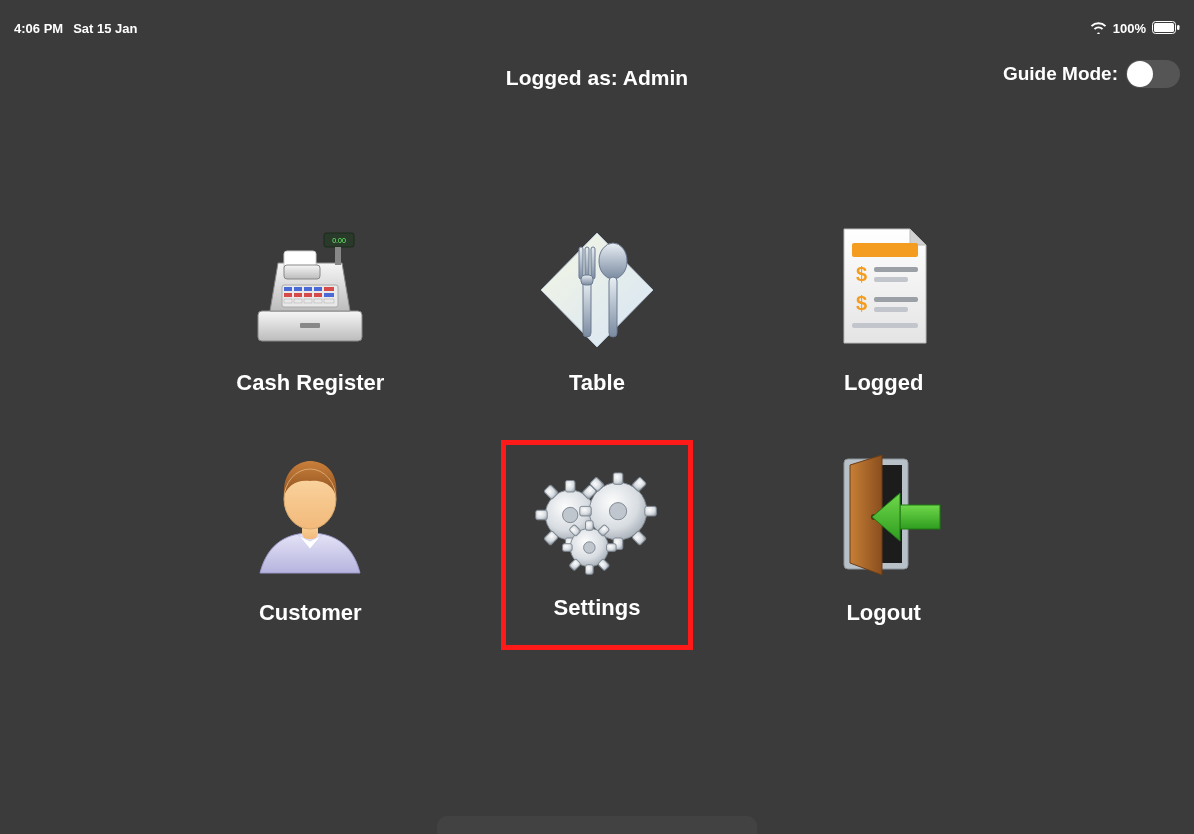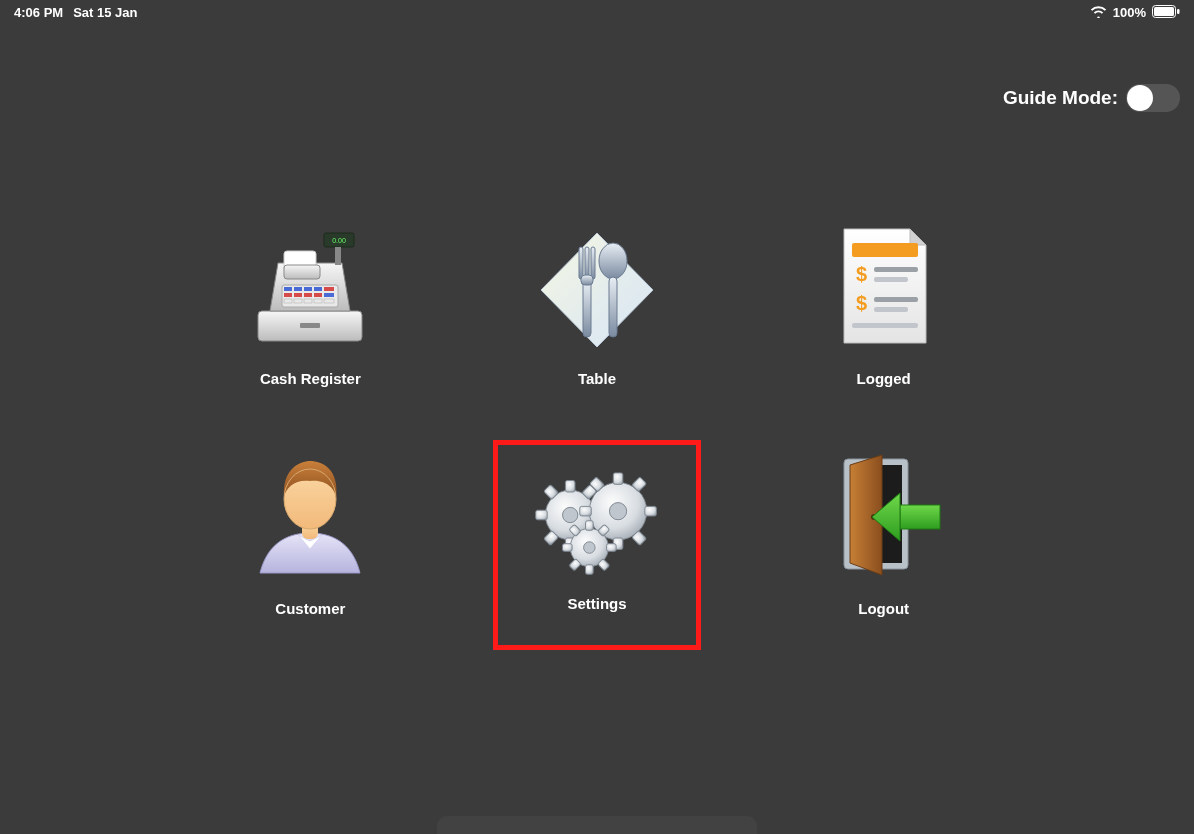--- a/index.html
+++ b/index.html
@@ -12,20 +12,21 @@
   }
   
   .status-bar {
     height: 24px;
     display: flex;
     align-items: center;
     justify-content: space-between;
     padding: 0 14px;
     font-size: 13px;
     font-weight: 600;
+    margin-top: 16px;
   }
   .status-left { display:flex; align-items:center; gap:10px; }
   .status-right { display:flex; gap:6px; }
   .wifi-icon, .battery-icon { display:inline-flex; }
   
   .top-area {
     position: relative;
     height: 90px;
   }
   .logged-as {
@@ -36,21 +37,20 @@
     font-size: 21px;
     font-weight: 600;
   }
   .toggles {
     position: absolute;
     right: 14px;
     top: 20px;
     display: flex;
     flex-direction: column;
     gap: 10px;
-    margin-top: 40px;
   }
   .toggle-row {
     display: flex;
     align-items: center;
     justify-content: flex-end;
     gap: 8px;
     font-size: 19px;
     font-weight: 600;
   }
   .switch {
@@ -93,27 +93,27 @@
     cursor: pointer;
   }
   .tile .iconwrap {
     width: 150px;
     height: 150px;
     display:flex;
     align-items:center;
     justify-content:center;
   }
   .tile .label {
-    font-size: 15px;
+    font-size: 22px;
     font-weight: 700;
   }
   .highlight {
     border: 5px solid #ff1a1a;
     padding: 0px 4px 2px;
-    width: 208px;
+    width: 192px;
   }
   .highlight .iconwrap { width:140px; height:140px; }
   
   .bottom-bar {
     position: absolute;
     bottom: 0;
     left: 50%;
     transform: translateX(-50%);
     width: 320px;
     height: 18px;
@@ -142,20 +142,23 @@
       <svg width="28" height="13" viewBox="0 0 28 13">
           <rect x="0.5" y="0.5" width="23" height="12" rx="3" ry="3" fill="none" stroke="#fff" stroke-width="1"></rect>
           <rect x="2" y="2" width="20" height="9" rx="1.5" fill="#fff"></rect>
           <rect x="25" y="4" width="2.5" height="5" rx="1.2" fill="#fff"></rect>
         </svg>
     </span>
   </div>
 </div>
 
 <div class="top-area">
+  <div class="logged-as">
+    <span>Logged as: </span><span>Admin</span>
+  </div>
   <div class="toggles">
     <div class="toggle-row">
       <span>Guide Mode:</span>
       <div class="switch">
           <div class="knob"></div>
         </div>
     </div>
   </div>
 </div>
 

